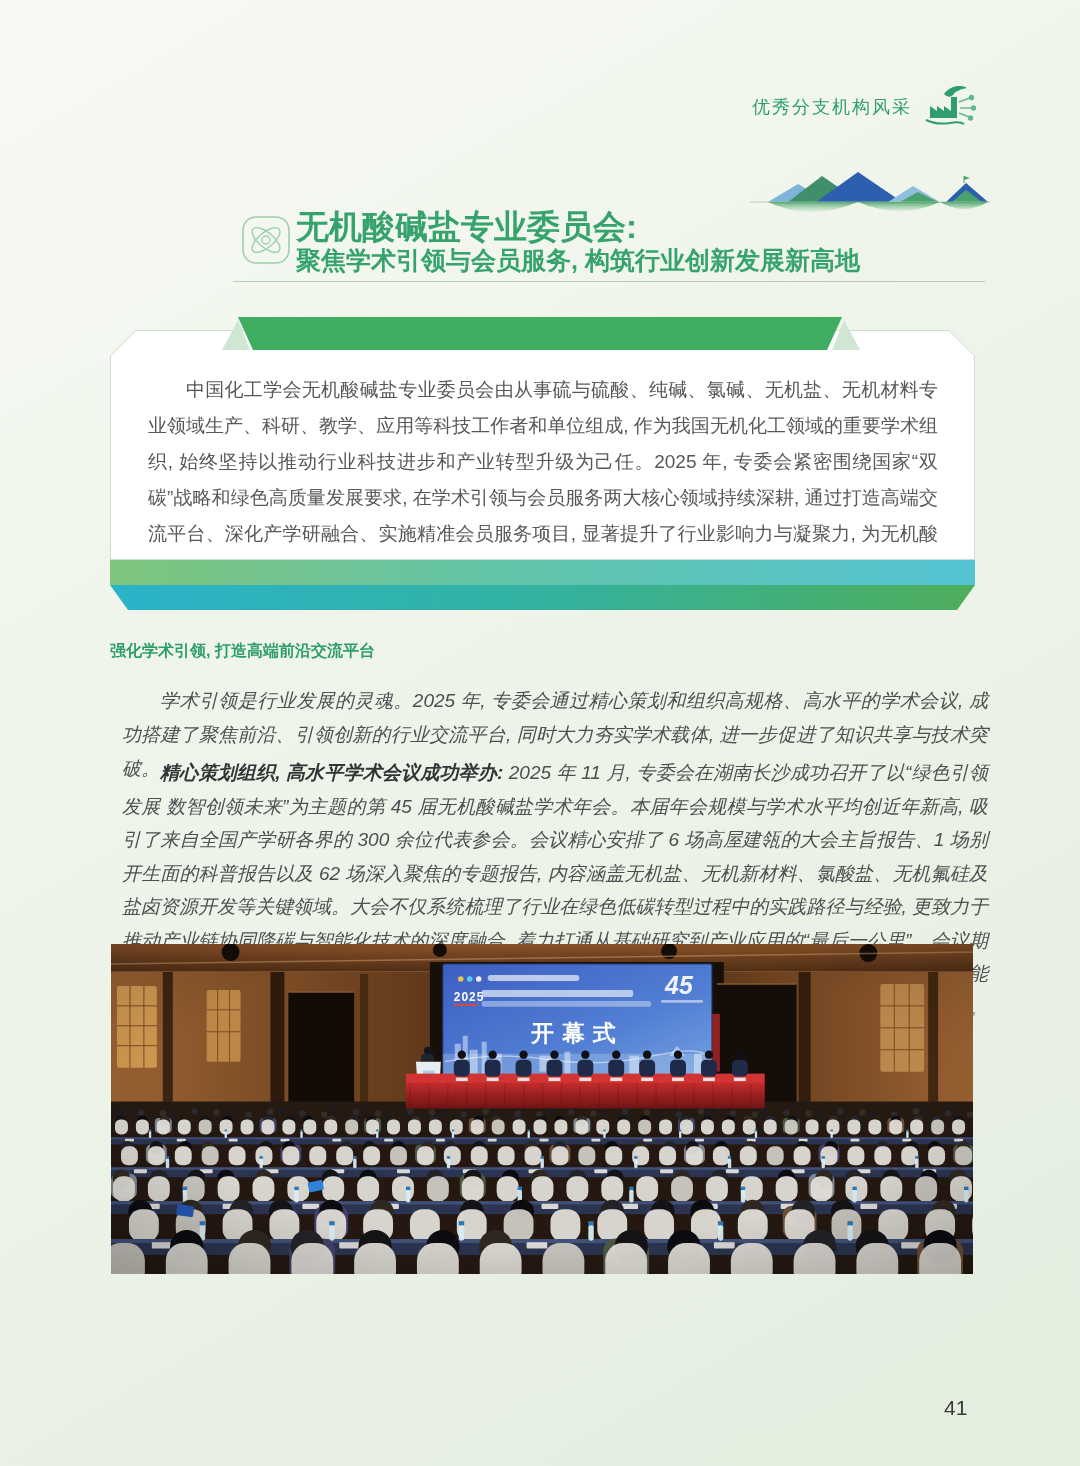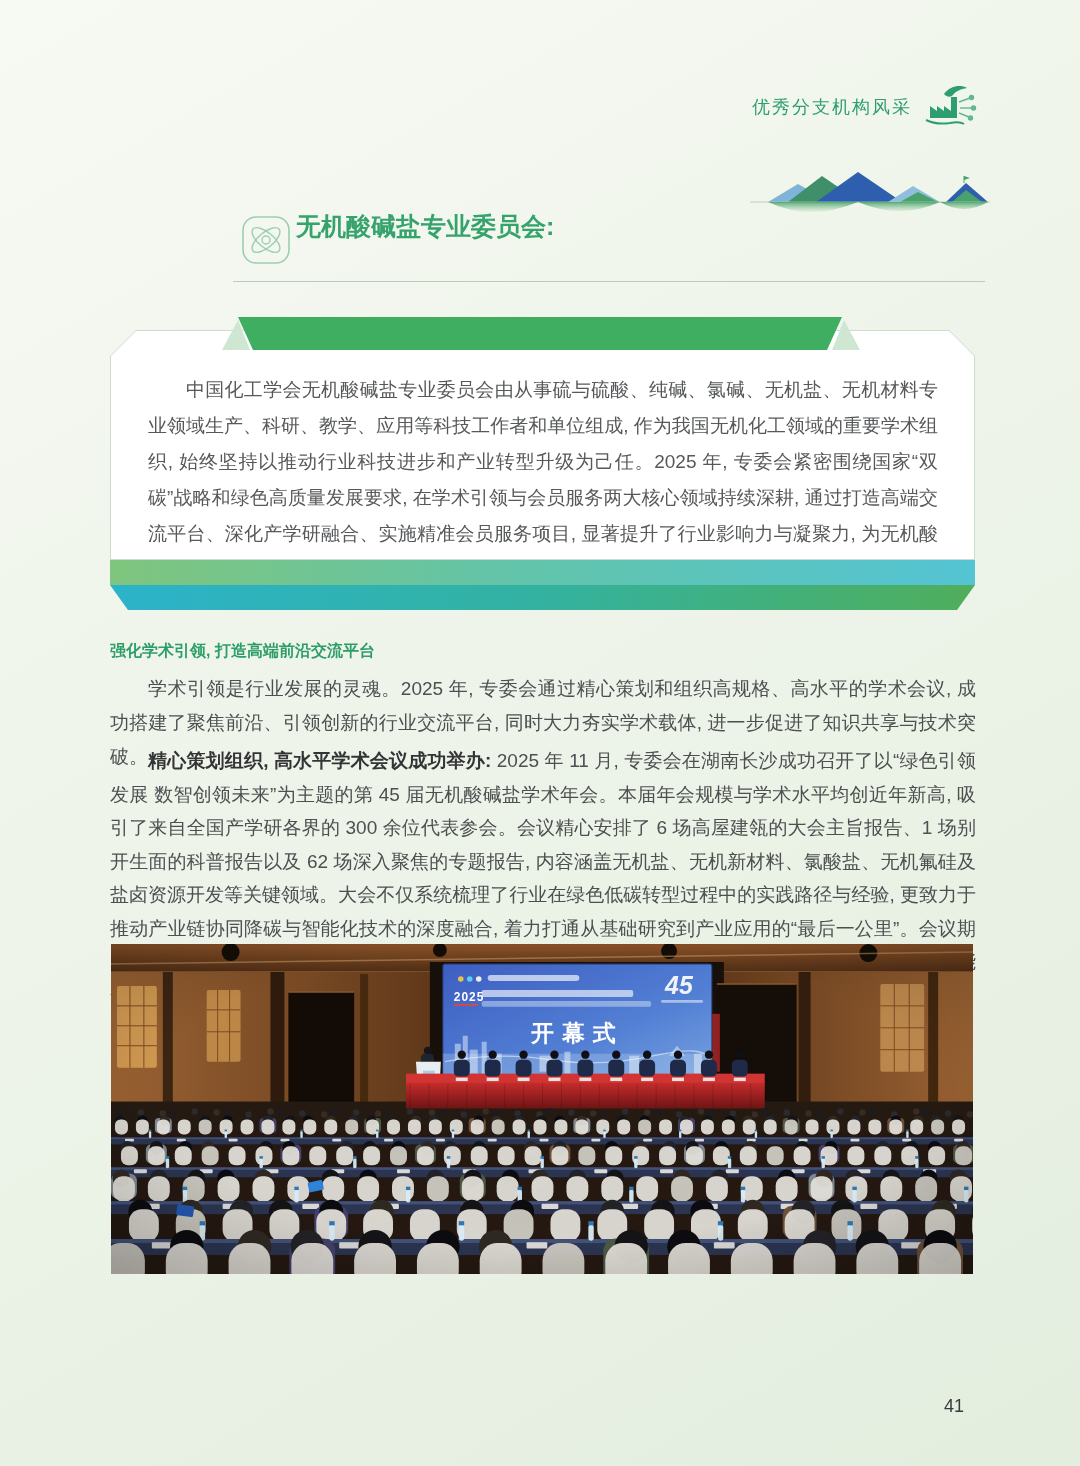--- a/index.html
+++ b/index.html
@@ -9,21 +9,21 @@
     font-family:"Liberation Sans","DejaVu Sans",sans-serif;
   }
   
   .hdr{position:absolute;top:82px;right:102px;display:flex;align-items:center;gap:8px;}
   .hdr-label{color:#2f9e6e;font-size:18px;letter-spacing:2px;}
   
   .mountains{position:absolute;top:166px;left:750px;}
   
   .title-icon{position:absolute;left:240px;top:214px;}
   .title-block{position:absolute;left:296px;top:210px;color:#35a36b;font-weight:bold;}
-  .title-block .t1{font-size:25px;line-height:33px;}
+  .title-block .t1{font-size:33px;line-height:33px;}
   .title-block .t2{font-size:25px;line-height:35px;}
   .title-divider{position:absolute;left:233px;top:281px;width:752px;height:1px;background:#b7cdba;}
   
   .intro-outer{position:absolute;left:110px;top:330px;width:865px;height:230px;background:#ccdccd;
     clip-path:polygon(26px 0,839px 0,865px 26px,865px 230px,0 230px,0 26px);}
   .intro-inner{position:absolute;left:111px;top:331px;width:863px;height:228px;background:#ffffff;
     clip-path:polygon(25px 0,838px 0,863px 25px,863px 228px,0 228px,0 25px);}
   .intro-text{position:absolute;left:148px;top:372px;width:790px;font-size:19px;line-height:36px;
     color:#56585a;text-align:justify;text-indent:2em;}
   .tri{position:absolute;width:0;height:0;}
@@ -32,29 +32,29 @@
   .intro-banner{position:absolute;left:238px;top:317px;width:604px;height:33px;background:#3fae60;
     clip-path:polygon(0 0,100% 0,calc(100% - 15px) 100%,15px 100%);}
   .stripe1{position:absolute;left:110px;top:560px;width:865px;height:25px;
     background:linear-gradient(90deg,#7fc57d 0%,#63c4a8 45%,#54c4d4 100%);}
   .stripe2{position:absolute;left:110px;top:585px;width:865px;height:25px;
     background:linear-gradient(90deg,#2bb3ca 0%,#33b2a0 50%,#4fae5b 100%);
     clip-path:polygon(0 0,100% 0,calc(100% - 18px) 100%,18px 100%);}
   
   .sec-heading{position:absolute;left:110px;top:641px;font-size:16px;font-weight:bold;color:#2e9e68;}
   .para{position:absolute;left:110px;width:866px;font-size:19px;line-height:34px;color:#4d4f51;
-    text-align:justify;text-indent:2em;margin:0;}
+    text-align:justify;text-indent:2em;margin:12px;font-style:italic;}
   .para1{top:672px;}
   .para2{top:744px;line-height:33.5px;}
   .para-lead{font-weight:bold;color:#333436;}
   
   .photo{position:absolute;left:111px;top:944px;width:862px;height:330px;background:#1f150d;}
   .photo svg{display:block;}
   
-  .pagenum{position:absolute;left:944px;top:1396px;font-size:18px;color:#3a3a3a;}
+  .pagenum{position:absolute;left:944px;top:1396px;font-size:21px;color:#3a3a3a;}
 </style>
 </head>
 <body>
 
 <div class="page">
 
   <div class="hdr">
     <span class="hdr-label">优秀分支机构风采</span>
     <span>
       <svg width="58" height="46" viewBox="0 0 58 46">
@@ -98,20 +98,21 @@
   <div class="title-icon">
     <svg width="52" height="52" viewBox="0 0 52 52">
       <rect x="3" y="3" width="46" height="46" rx="13" fill="none" stroke="#9ccfae" stroke-width="1.6"></rect>
       <ellipse cx="26" cy="26" rx="17" ry="7.5" fill="none" stroke="#9ccfae" stroke-width="1.4" transform="rotate(40 26 26)"></ellipse>
       <ellipse cx="26" cy="26" rx="17" ry="7.5" fill="none" stroke="#9ccfae" stroke-width="1.4" transform="rotate(-40 26 26)"></ellipse>
       <circle cx="26" cy="26" r="4" fill="none" stroke="#9ccfae" stroke-width="1.4"></circle>
     </svg>
   </div>
   <div class="title-block">
     <div class="t1">无机酸碱盐专业委员会:</div>
+    <div class="t2">聚焦学术引领与会员服务, 构筑行业创新发展新高地</div>
   </div>
   <div class="title-divider"></div>
 
   <div class="intro-outer"></div>
   <div class="intro-inner"></div>
   <div class="tri tri-left"></div>
   <div class="tri tri-right"></div>
   <div class="intro-banner"></div>
   <div class="intro-text">中国化工学会无机酸碱盐专业委员会由从事硫与硫酸、纯碱、氯碱、无机盐、无机材料专业领域生产、科研、教学、应用等科技工作者和单位组成, 作为我国无机化工领域的重要学术组织, 始终坚持以推动行业科技进步和产业转型升级为己任。2025 年, 专委会紧密围绕国家“双碳”战略和绿色高质量发展要求, 在学术引领与会员服务两大核心领域持续深耕, 通过打造高端交流平台、深化产学研融合、实施精准会员服务项目, 显著提升了行业影响力与凝聚力, 为无机酸碱盐行业的可持续发展注入了强劲动能。</div>
   <div class="stripe1"></div>

